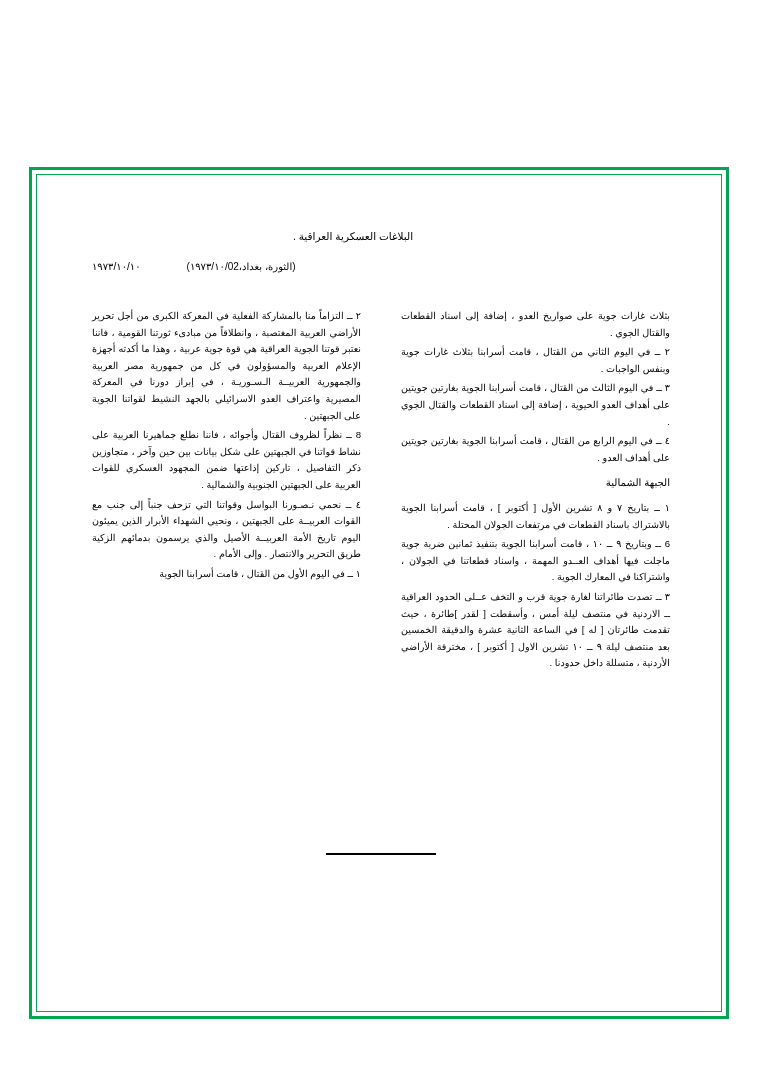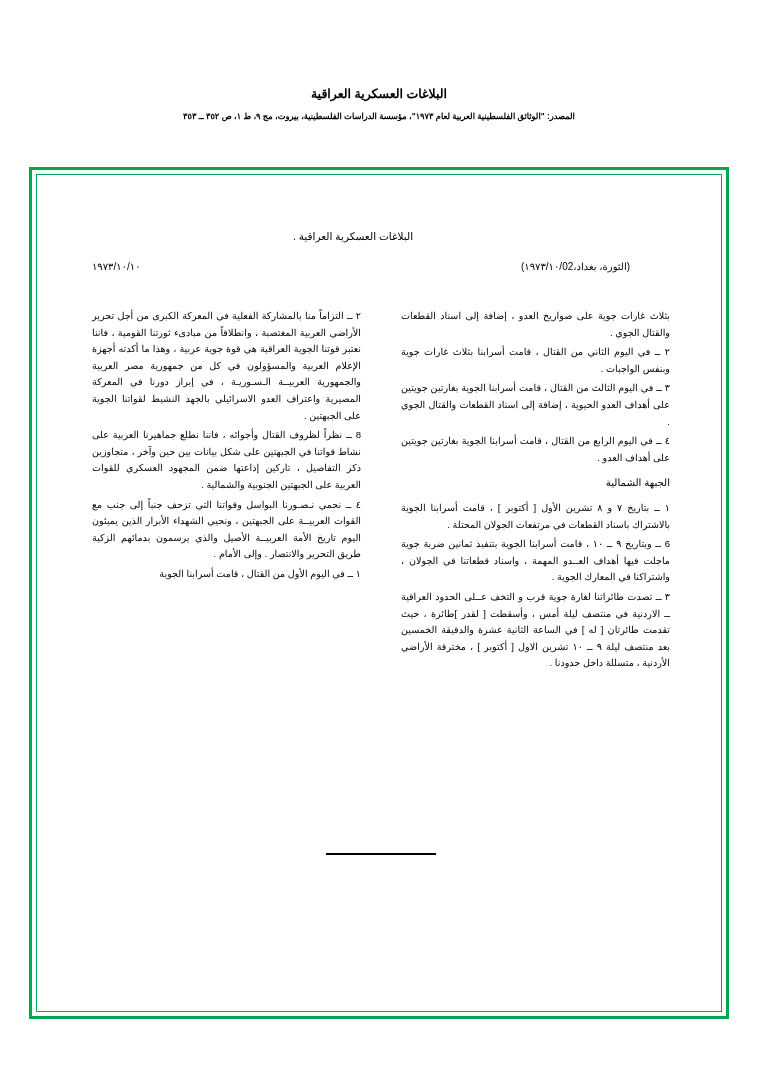--- a/index.html
+++ b/index.html
@@ -82,21 +82,21 @@
     font-size: 10.5px;
     font-weight: normal;
     direction: rtl;
     margin-bottom: 19px;
     padding-right: 56px;
   }
 
   .datelines {
     display: flex;
     flex-direction: row-reverse;
-    justify-content: space-between;
+    justify-content: flex-start;
     gap: 46px;
     font-family: "Liberation Sans", sans-serif;
     font-size: 10px;
     direction: rtl;
     padding-right: 40px;
   }
   .dateline-b { direction: rtl; }
 
   .columns {
     margin-top: 36px;
@@ -133,24 +133,20 @@
     width: 110px;
     height: 2px;
     background: #000;
   }
 </style>
 </head>
 <body>
 
 <div class="page">
 
-  <div class="header">
-    <div class="header-title">البلاغات العسكرية العراقية</div>
-    <div class="header-source">المصدر: "الوثائق الفلسطينية العربية لعام ١٩٧٣"، مؤسسة الدراسات الفلسطينية، بيروت، مج ٩، ط ١، ص ٣٥٢ ــ ٣٥٣</div>
-  </div>
 
   <div class="frame">
     <div class="frame-inner"></div>
 
     <div class="doc">
 
       <div class="doc-title">البلاغات العسكرية العراقية .</div>
 
       <div class="datelines">
         <div class="dateline-a">١٩٧٣/١٠/١٠</div>

